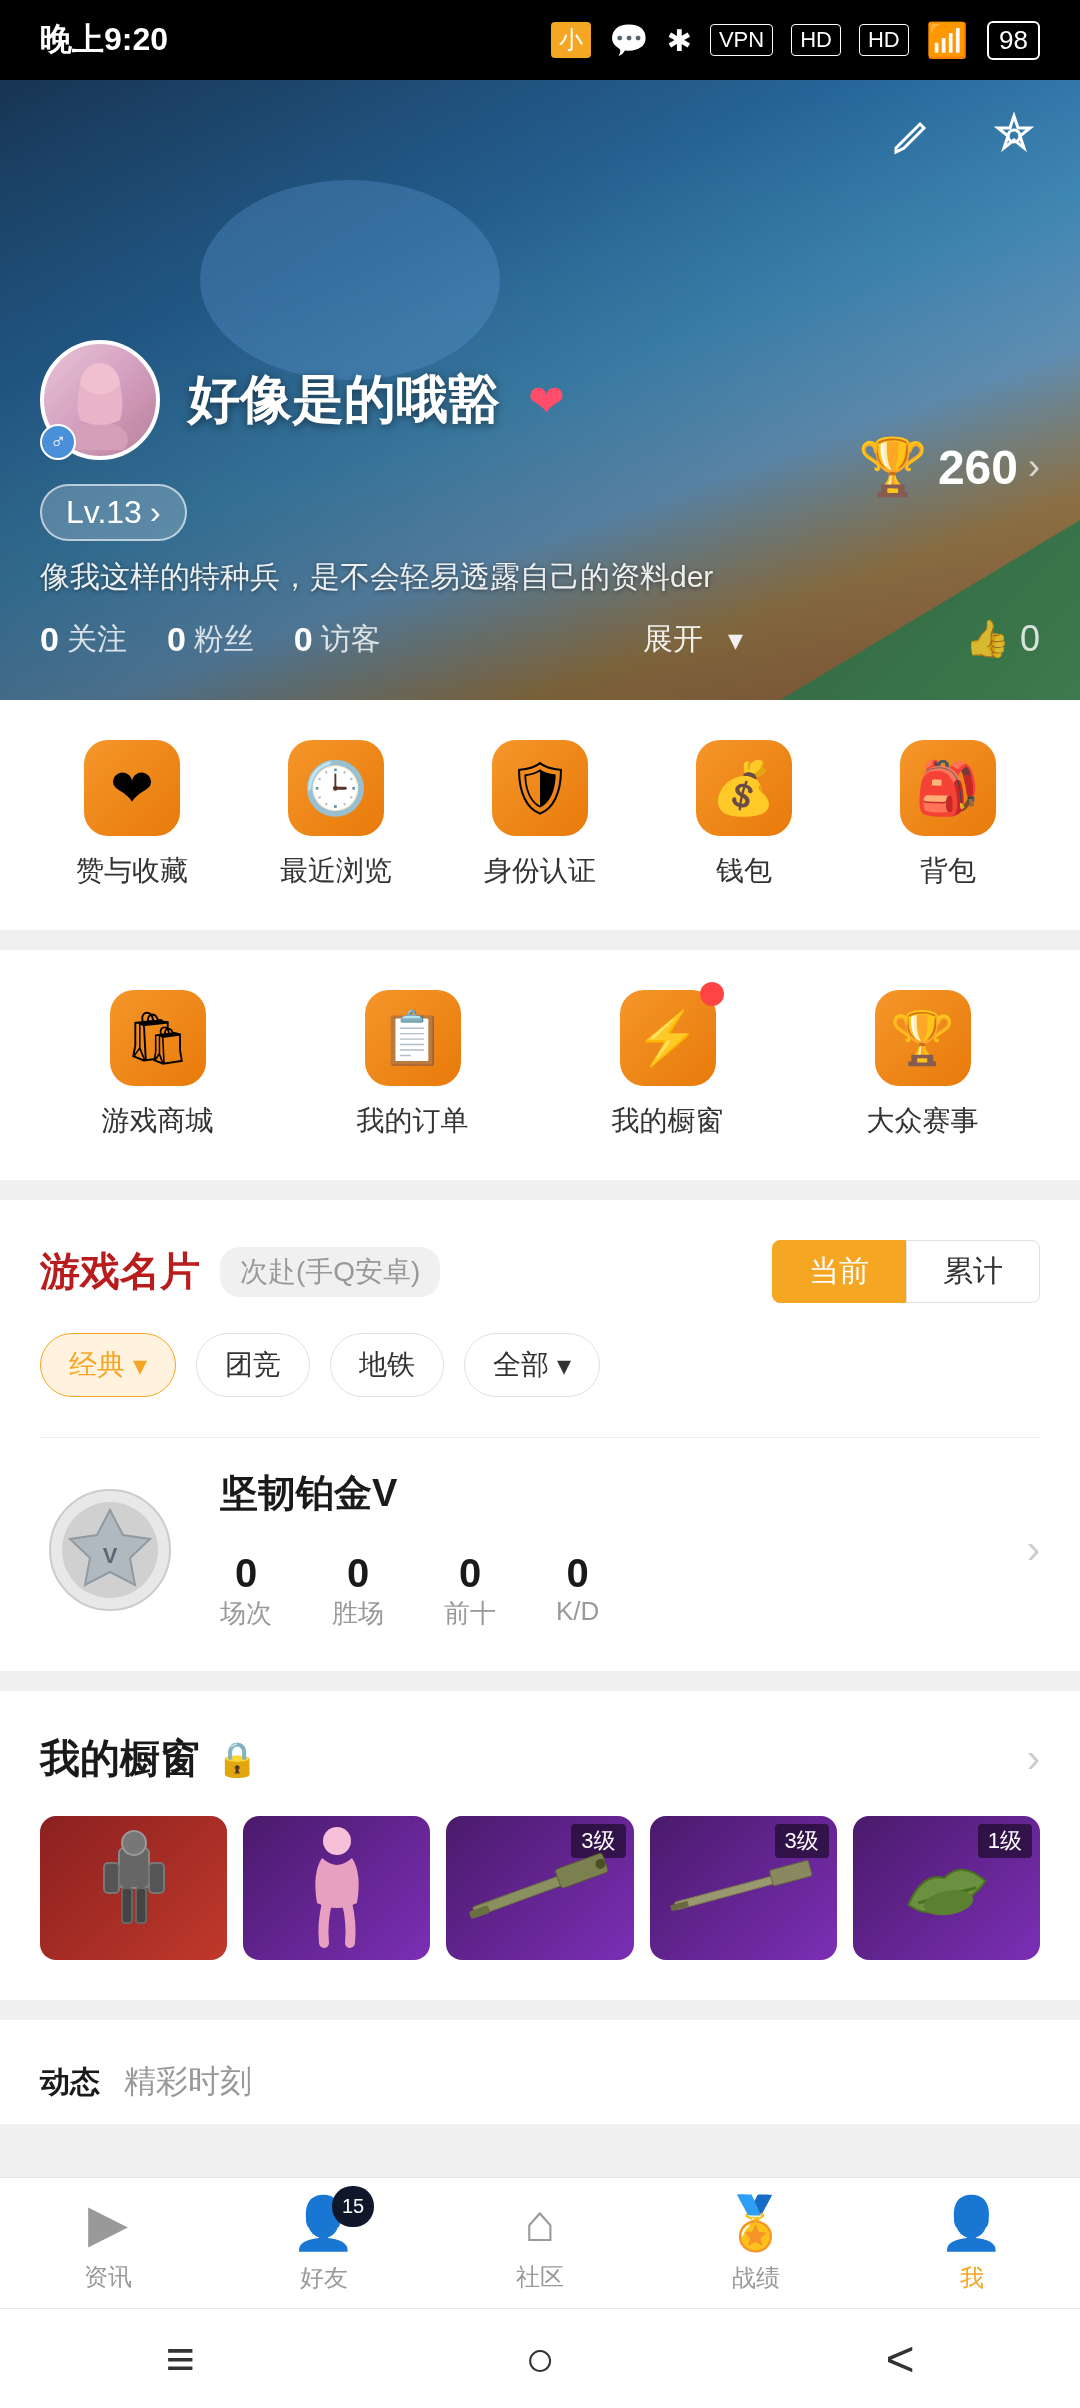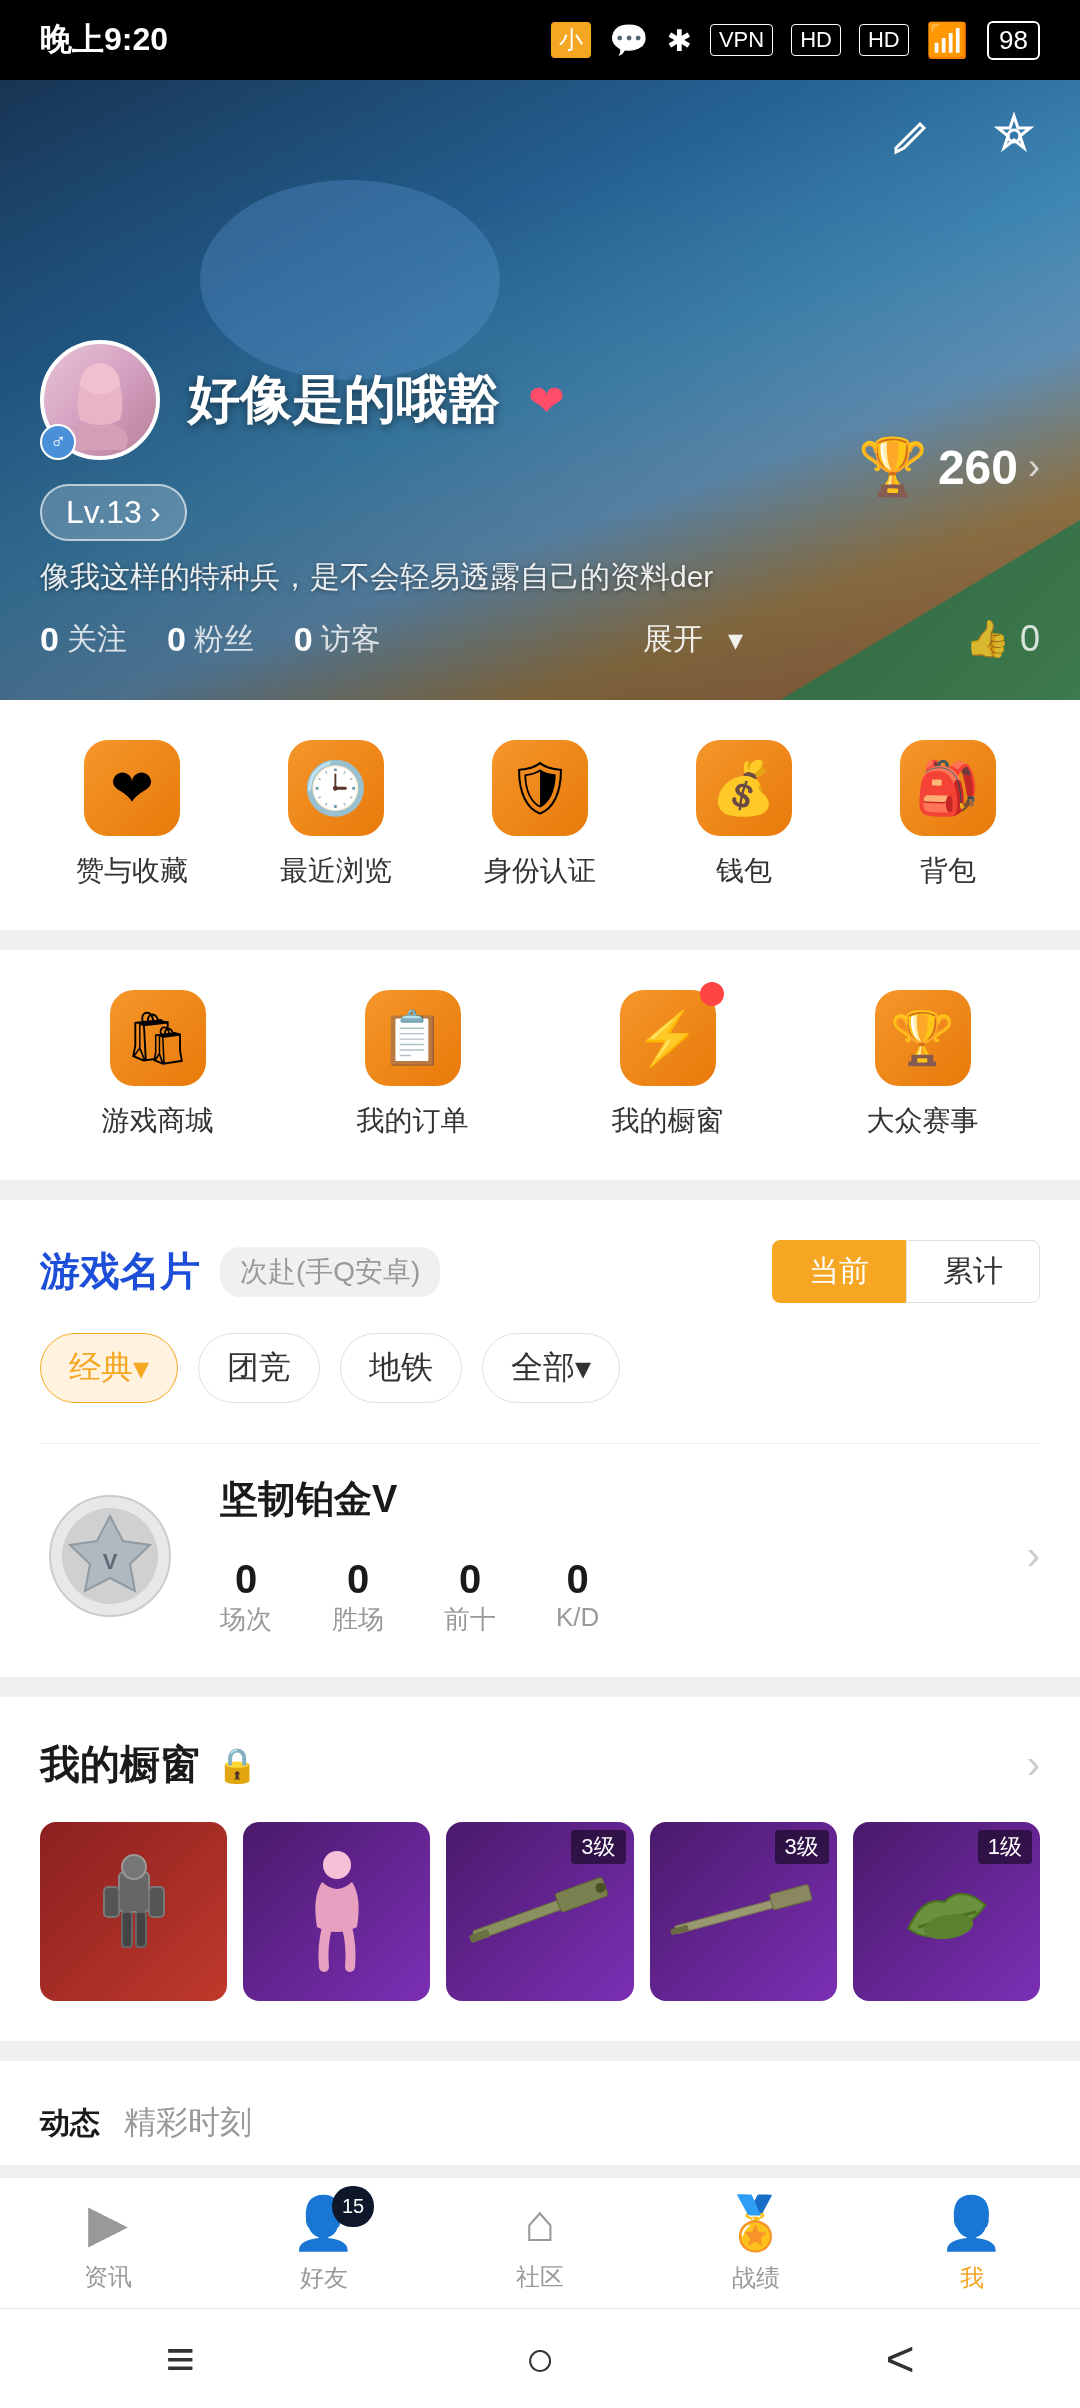--- a/index.html
+++ b/index.html
@@ -250,21 +250,21 @@
       padding: 40px 40px 0 40px;
     }
     .section-header {
       display: flex;
       align-items: center;
       margin-bottom: 30px;
     }
     .section-title {
       font-size: 40px;
       font-weight: 700;
-      color: #1d4ed8;
+      color: #b91c1c;
       margin-right: 20px;
     }
     .section-sub {
       font-size: 28px;
       color: #999;
       background: #f0f0f0;
       padding: 6px 20px;
       border-radius: 20px;
     }
     .section-tabs {
@@ -289,24 +289,25 @@
     .tab-btn:last-child { border-radius: 0 8px 8px 0; }
 
     .filter-row {
       display: flex;
       gap: 20px;
       margin-bottom: 40px;
     }
     .filter-btn {
       display: flex;
       align-items: center;
+      gap: 8px;
       padding: 12px 28px;
       border: 1px solid #e0e0e0;
       border-radius: 40px;
-      font-size: 32px;
+      font-size: 28px;
       color: #333;
       cursor: pointer;
       background: #fff;
     }
     .filter-btn.active {
       background: #fff3e0;
       border-color: #f5a623;
       color: #f5a623;
     }
 
@@ -386,21 +387,21 @@
       color: #ccc;
     }
     .showcase-grid {
       display: flex;
       gap: 16px;
       padding-bottom: 40px;
       overflow: hidden;
     }
     .showcase-item {
       flex: 1;
-      height: 179px;
+      height: 144px;
       border-radius: 16px;
       overflow: hidden;
       position: relative;
       cursor: pointer;
     }
     .showcase-bg-red {
       background: linear-gradient(135deg, #8b2020, #c0392b);
     }
     .showcase-bg-purple {
       background: linear-gradient(135deg, #4a1a6b, #7b2fb5);

